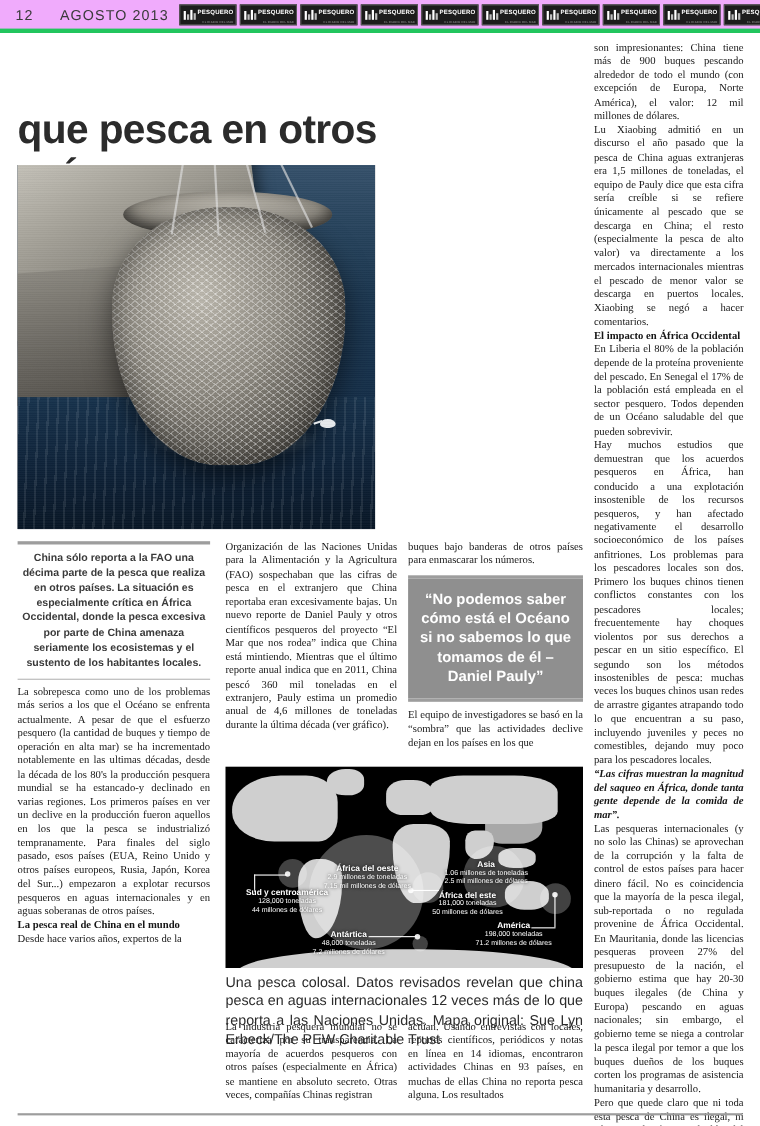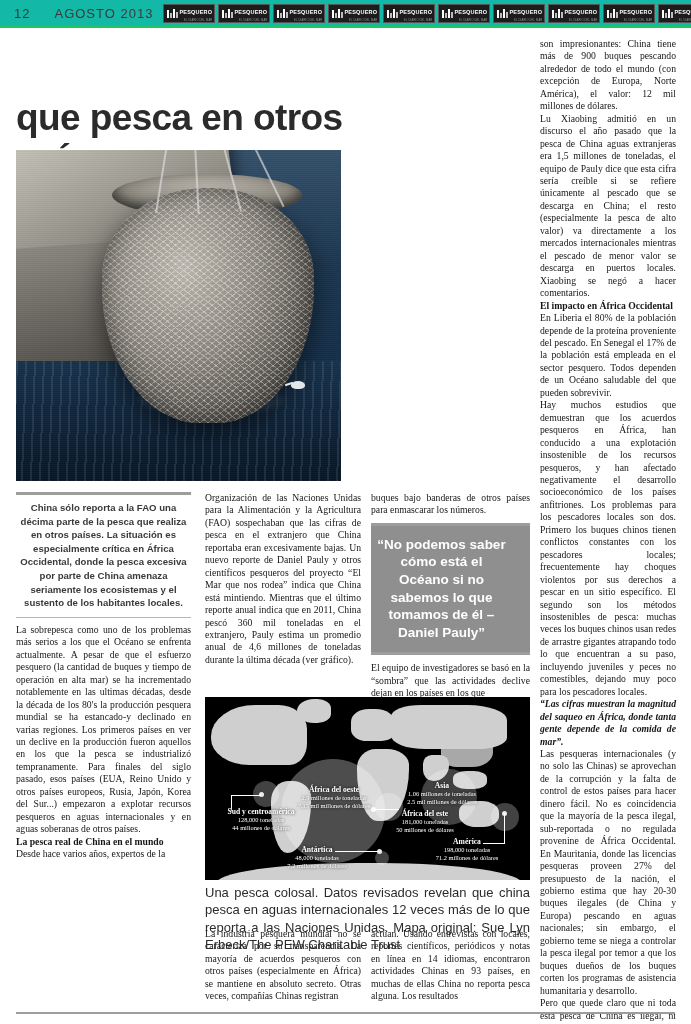--- a/index.html
+++ b/index.html
@@ -6,22 +6,22 @@
   html,body{margin:0;padding:0;background:#ffffff;}
   body{
     width:691px;height:1024px;overflow:hidden;position:relative;
     font-family:"Liberation Serif",serif;color:#1a1a1a;
   }
   .page{width:691px;height:1024px;position:relative;background:#fff;}
 
   
   .masthead{
     position:absolute;left:0;top:0;width:691px;height:26px;
-    background:#14b8a6;display:flex;align-items:center;
-    border-bottom:2px solid #22c55e;
+    background:#f0abfc;display:flex;align-items:center;
+    border-bottom:4px solid #22c55e;
   }
   .mast-date{
     font-family:"Liberation Sans",sans-serif;
     font-size:13px;letter-spacing:1px;color:#3a3a3a;
     padding-left:14px;padding-right:10px;white-space:nowrap;
   }
   .logo-strip{display:flex;gap:3px;align-items:center;padding-right:4px;}
   .logo-badge{
     width:50px;height:17px;background:#1c1c1c;border:1px solid #555;
     display:flex;align-items:center;justify-content:center;gap:2px;
@@ -131,38 +131,38 @@
     font-weight:bold;font-family:"Liberation Serif",serif;
     font-size:9.7px;line-height:1.3;margin-top:5px;
   }
   .ital{font-style:italic;}
 
   
   .pullquote{
     background:#8f8f8f;color:#ffffff;
     font-family:"Liberation Sans",sans-serif;font-weight:bold;
     font-size:13.5px;line-height:1.3;text-align:center;
-    padding:10px 24px 11px 6px;
+    padding:10px 6px 11px 6px;
   }
 
   
   .mapbox{
     position:absolute;left:205px;top:697px;width:325px;height:183px;
     background:#000;overflow:hidden;
   }
   .land{position:absolute;background:#cfcfcf;}
   .land.dark{background:#a8a8a8;}
   .bubble{
     position:absolute;border-radius:50%;
     background:rgba(255,255,255,.30);
   }
   .bubble.b2{background:rgba(255,255,255,.26);}
   .maplabel{
     position:absolute;color:#fff;text-align:center;
-    font-family:Liberation Serif, serif;line-height:1.25;
+    font-family:Liberation Sans, sans-serif;line-height:1.25;
     text-shadow:0 0 3px rgba(0,0,0,.9);
   }
   .maplabel .ml-title{font-weight:bold;font-size:7.6px;}
   .maplabel .ml-val{font-size:6.4px;}
   .leader{position:absolute;background:#fff;}
   .dot{position:absolute;width:5px;height:5px;border-radius:50%;background:#ffffff;opacity:.9;}
 
   .mapcap{
     position:absolute;left:205px;top:884px;width:325px;
     font-family:"Liberation Sans",sans-serif;

